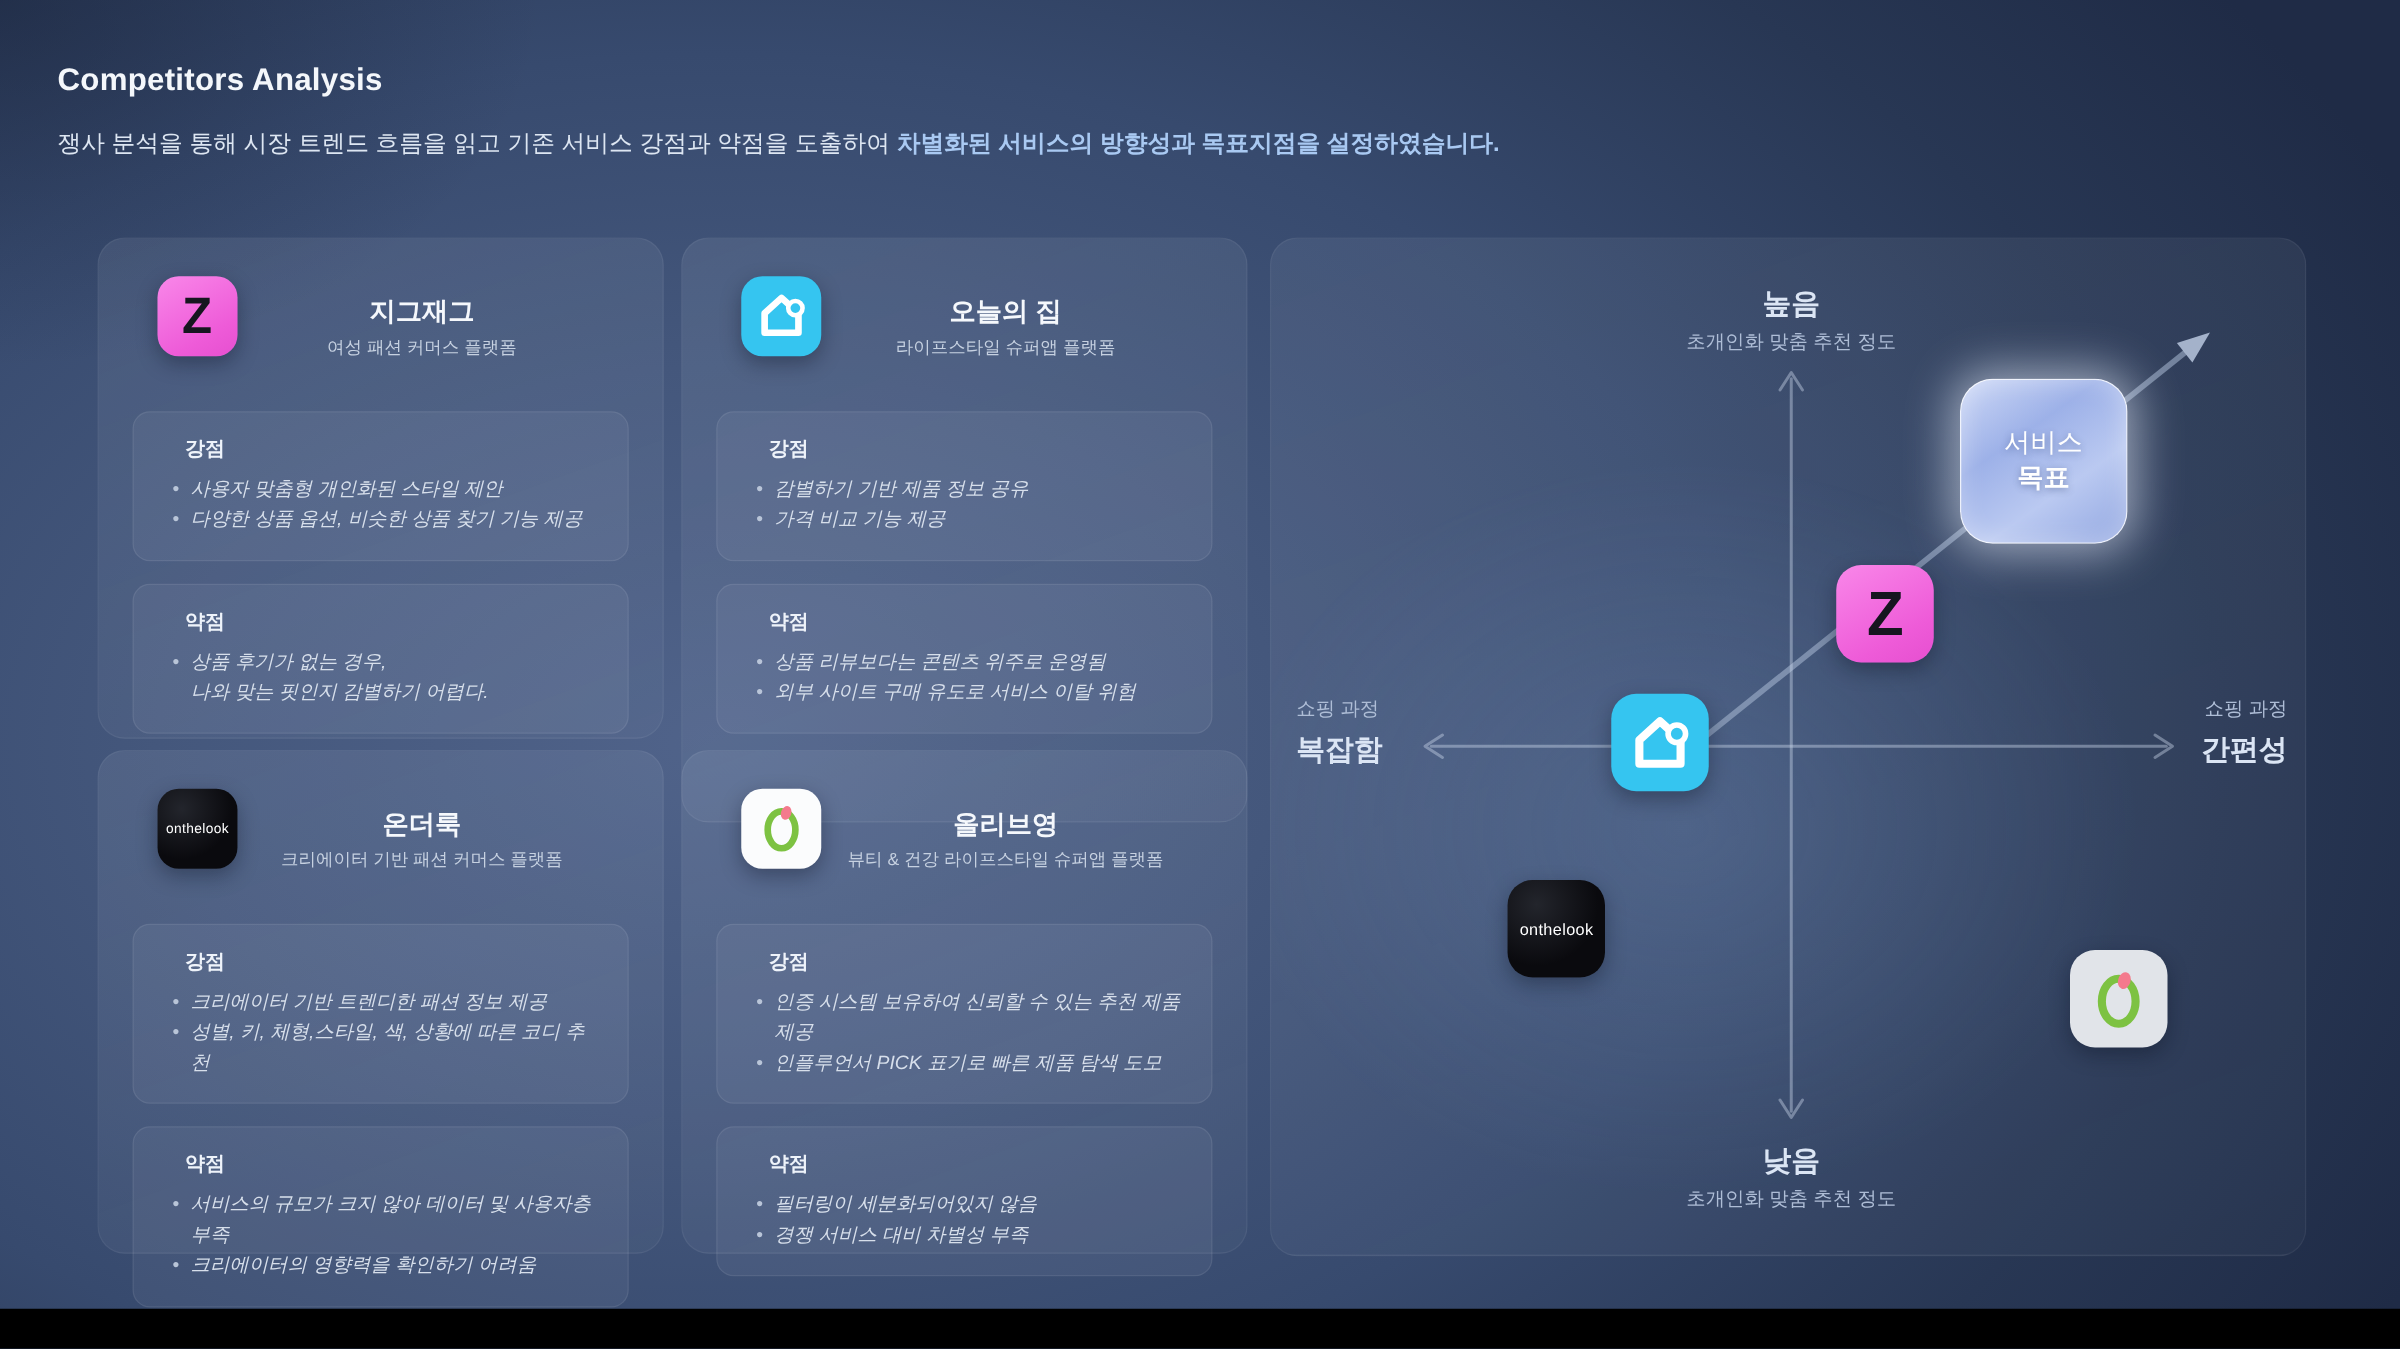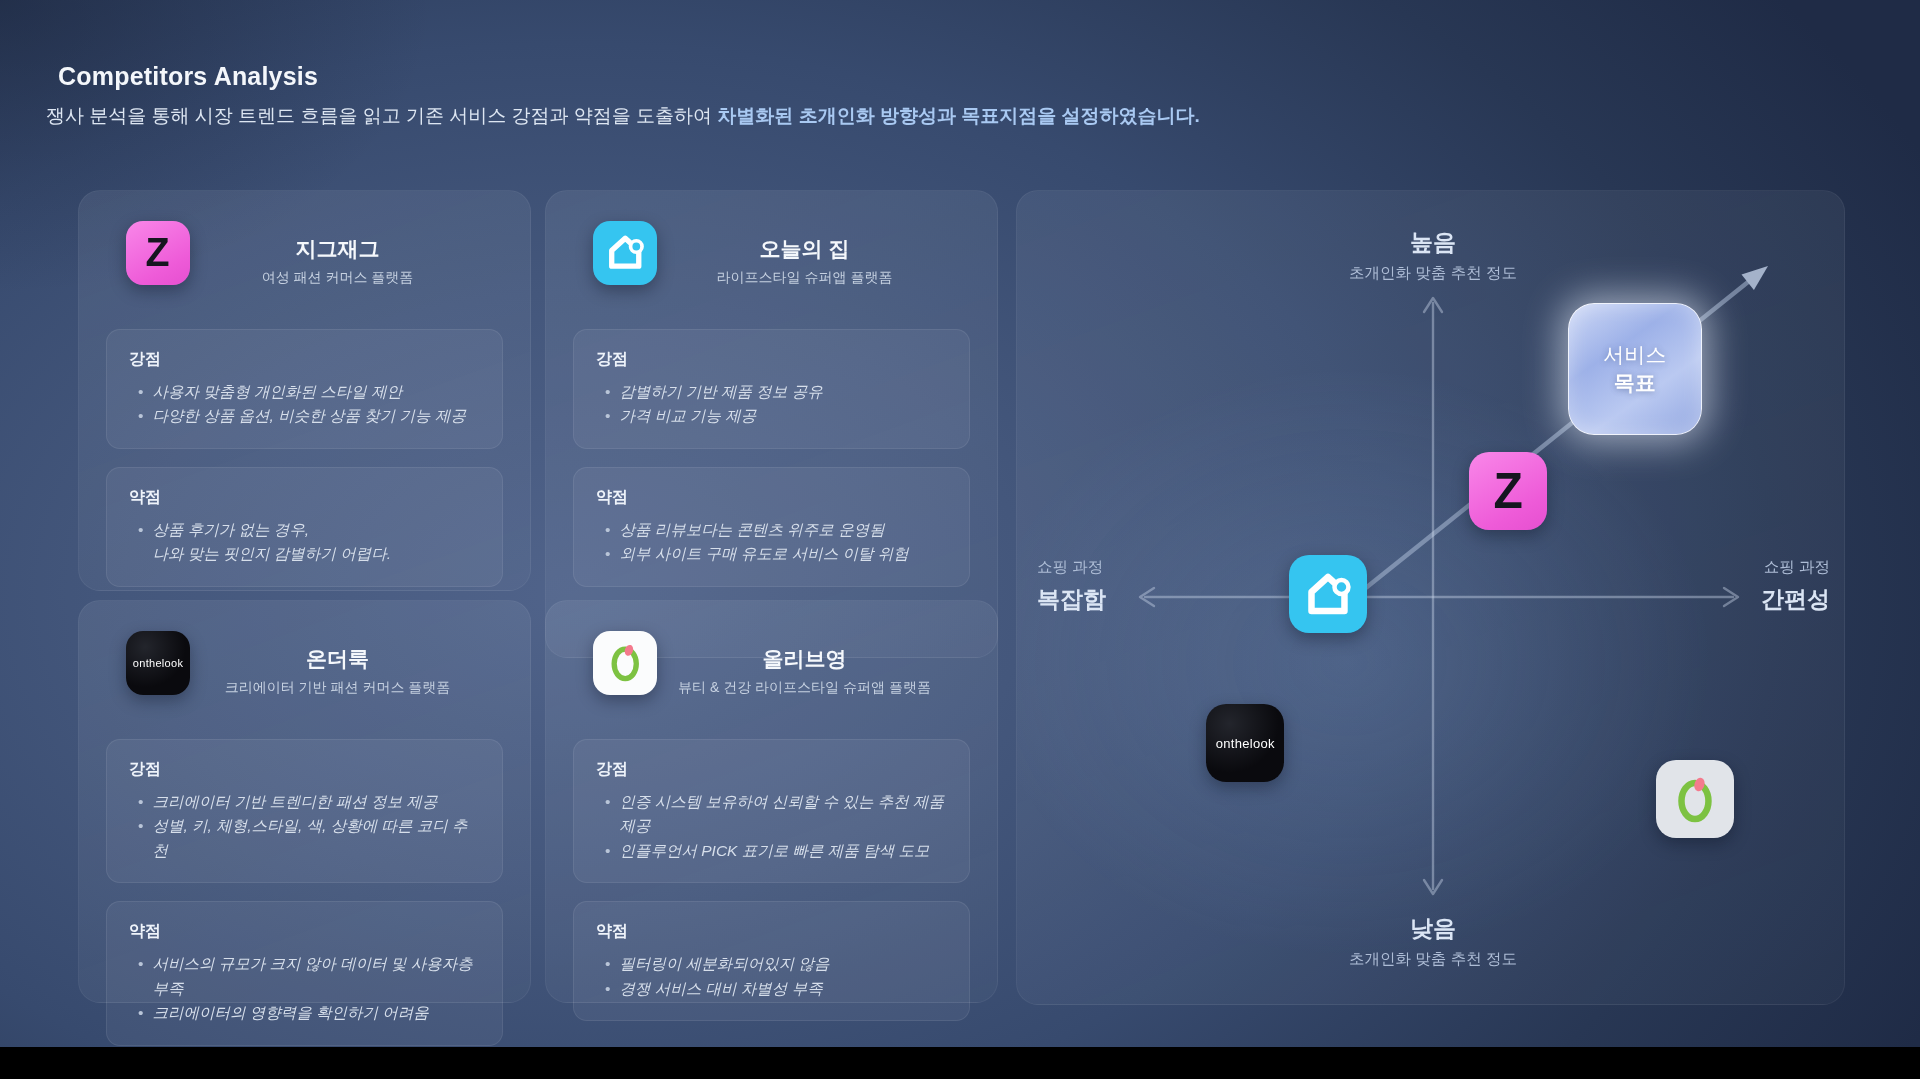--- a/index.html
+++ b/index.html
@@ -6,21 +6,21 @@
   .page{
     position:relative;width:1920px;height:1079px;overflow:hidden;
     font-family:"Liberation Sans","DejaVu Sans",sans-serif;
     background:
       radial-gradient(620px 420px at 0% 0%, rgba(18,26,46,.40), rgba(18,26,46,0) 70%),
       radial-gradient(1500px 1000px at 30% 55%, #50638a 0%, #44577c 30%, #374a6e 55%, #283754 80%, #1f2b46 100%);
   }
   .bottom-bar{position:absolute;left:0;bottom:0;width:100%;height:32px;background:#000;}
 
   
-  .page-title{position:absolute;left:46px;top:50px;margin:12px;font-size:25px;font-weight:700;color:#f4f7fb;letter-spacing:.2px;}
+  .page-title{position:absolute;left:46px;top:50px;margin:0;font-size:25px;font-weight:700;color:#f4f7fb;letter-spacing:.2px;}
   .page-subtitle{position:absolute;left:46px;top:103px;margin:0;font-size:19px;color:#dde6f2;line-height:1.4;}
   .page-subtitle .hl{color:#a9c9f2;font-weight:700;}
 
   
   .card{
     position:absolute;width:453px;box-sizing:border-box;border-radius:22px;
     background:linear-gradient(160deg, rgba(235,243,255,.085), rgba(235,243,255,.035));
     border:1px solid rgba(255,255,255,.05);
     padding:27px;
   }
@@ -31,21 +31,21 @@
   .card-head{display:flex;align-items:center;}
   .icon-slot{margin-left:20px;flex:none;}
   .head-text{flex:1;text-align:center;padding-right:18px;}
   .card-title{font-size:21px;font-weight:700;color:#f5f8fc;margin-top:17px;}
   .card-tagline{font-size:14px;color:#c6d1e1;margin-top:6px;}
   .info-box{
     background:rgba(240,246,255,.06);border:1px solid rgba(255,255,255,.08);
     border-radius:14px;padding:19px 22px;margin-top:18px;
   }
   .info-box.first{margin-top:42px;}
-  .box-label{font-size:16px;font-weight:700;color:#eef3fa;margin-bottom:10px;}
+  .box-label{font-size:16px;font-weight:700;color:#eef3fa;margin-bottom:10px;margin-left:19px;}
   ul.bullets{list-style:none;margin:0;padding:0;}
   .bullets li{display:flex;font-size:15.5px;color:#d7dfeb;line-height:1.58;}
   .bullets .dot{flex:none;margin:0 9px 0 9px;color:#b9c5d8;}
   .bullets .bt{white-space:pre-line;font-style:italic;}
 
   
   .app-icon{display:flex;align-items:center;justify-content:center;box-sizing:border-box;
     box-shadow:0 6px 16px rgba(8,14,28,.35);}
   .ic-zigzag{background:linear-gradient(150deg,#f987e9 0%,#ee5bd8 70%,#e64fd0 100%);}
   .ic-zigzag .zl{color:#16161f;font-weight:800;line-height:1;transform:scaleX(.96);}
@@ -85,21 +85,21 @@
     color:#fff;font-size:21px;line-height:1.35;text-shadow:0 1px 6px rgba(40,60,110,.45);
   }
   .goal-box .g2{font-weight:800;}
 </style>
 </head>
 <body>
 
 <div class="page">
 
   <h1 class="page-title">Competitors Analysis</h1>
-  <p class="page-subtitle"><span>쟁사 분석을 통해 시장 트렌드 흐름을 읽고 기존 서비스 강점과 약점을 도출하여 </span><span class="hl">차별화된 초개인화 방향성과 목표지점을 설정하였습니다.</span></p>
+  <p class="page-subtitle"><span>쟁사 분석을 통해 시장 트렌드 흐름을 읽고 기존 서비스 강점과 약점을 도출하여 </span><span class="hl">차별화된 서비스의 방향성과 목표지점을 설정하였습니다.</span></p>
 
   <div id="cards">
       <section class="card pos0">
     <div class="card-head">
       <div class="icon-slot">
             <div class="app-icon ic-zigzag" style="width:64px;height:64px;border-radius:17px">
       <span class="zl" style="font-size:41px">Z</span>
             </div>
           </div>
       <div class="head-text">

